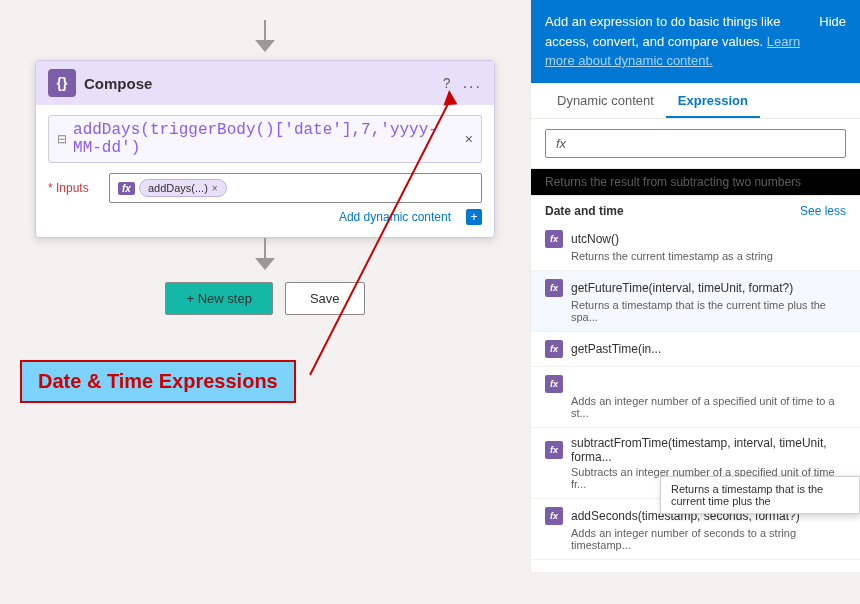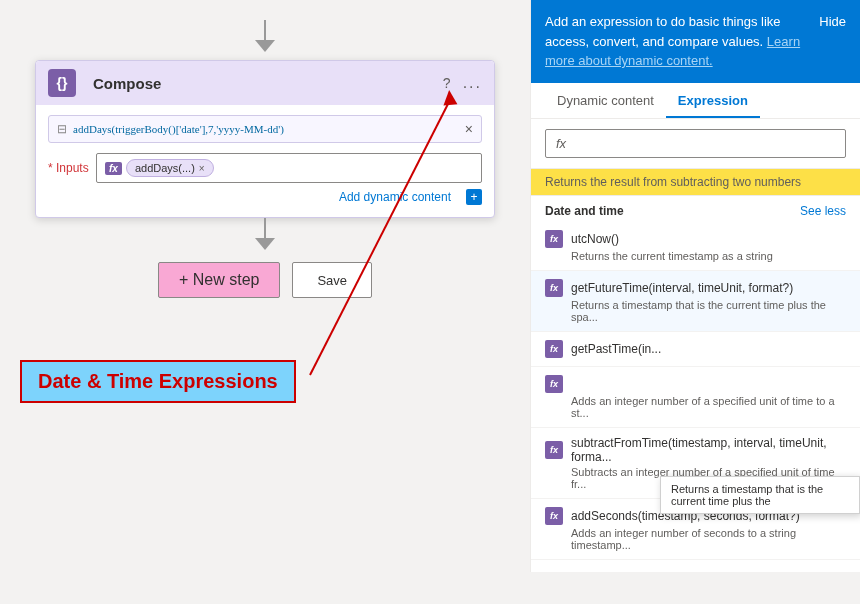--- a/index.html
+++ b/index.html
@@ -66,21 +66,20 @@
       border-radius: 4px;
       display: flex; align-items: center; justify-content: center;
       color: white;
       font-size: 14px;
       font-weight: bold;
     }
     .compose-title {
       font-size: 15px;
       font-weight: 600;
       color: #323130;
-      margin-left: 9px;
     }
     .compose-header-right {
       display: flex; align-items: center; gap: 12px;
     }
     .compose-help-btn {
       color: #605e5c;
       cursor: pointer;
       font-size: 14px;
     }
     .compose-more-btn {
@@ -103,35 +102,35 @@
       padding: 5px 8px;
       margin-bottom: 10px;
       position: relative;
     }
     .expression-bar-icon {
       color: #888;
       font-size: 12px;
       margin-right: 6px;
     }
     .expression-bar-text {
-      font-size: 11px;
-      color: #0369a1;
+      font-size: 16px;
+      color: #8b5cf6;
       flex: 1;
-      font-family: Liberation Serif, serif;
+      font-family: Liberation Mono, monospace;
     }
     .expression-bar-close {
       color: #605e5c;
       cursor: pointer;
       font-size: 14px;
     }
 
     .inputs-row {
       display: flex;
       align-items: center;
-      gap: 3px;
+      gap: 16px;
       margin-bottom: 6px;
       justify-content: center;
     }
     .inputs-label {
       font-size: 12px;
       color: #323130;
       min-width: 45px;
     }
     .inputs-label span {
       color: #d13438;
@@ -204,24 +203,24 @@
     }
 
     
     .action-buttons {
       display: flex;
       gap: 12px;
       margin-top: 0;
     }
     .btn-new-step {
       border: 1px solid #8a8886;
-      background: #f9a8d4;
+      background: #14b8a6;
       padding: 8px 20px;
       border-radius: 2px;
-      font-size: 16px;
+      font-size: 13px;
       color: #323130;
       cursor: pointer;
     }
     .btn-save {
       border: 1px solid #8a8886;
       background: white;
       padding: 8px 24px;
       border-radius: 2px;
       font-size: 13px;
       color: #323130;
@@ -346,21 +345,21 @@
 
     
     .functions-area::-webkit-scrollbar { width: 8px; }
     .functions-area::-webkit-scrollbar-track { background: #f3f2f1; }
     .functions-area::-webkit-scrollbar-thumb { background: #c8c8c8; border-radius: 4px; }
 
     .subtract-note {
       padding: 6px 14px;
       font-size: 12px;
       color: #605e5c;
-      background: #fde047;
+      background: #000000;
       border-bottom: 1px solid #edebe9;
     }
 
     .section-header {
       padding: 8px 14px 4px;
       display: flex;
       justify-content: space-between;
       align-items: center;
       gap: 22px;
     }

